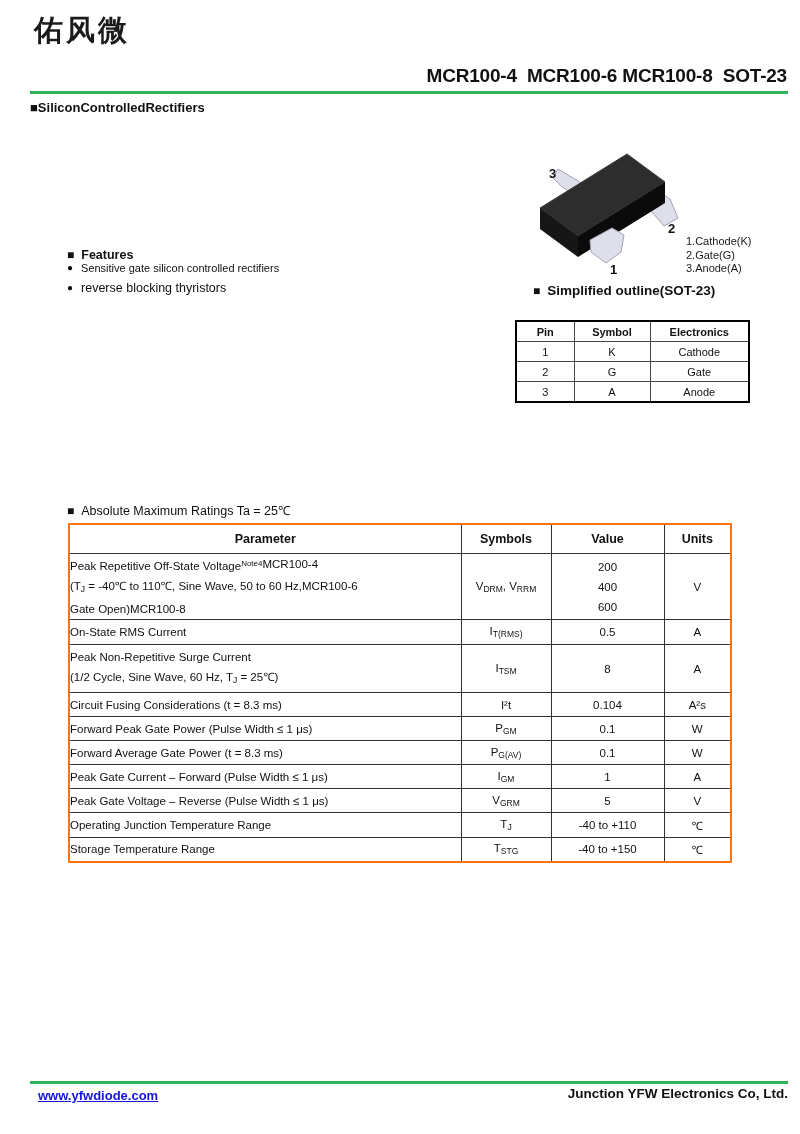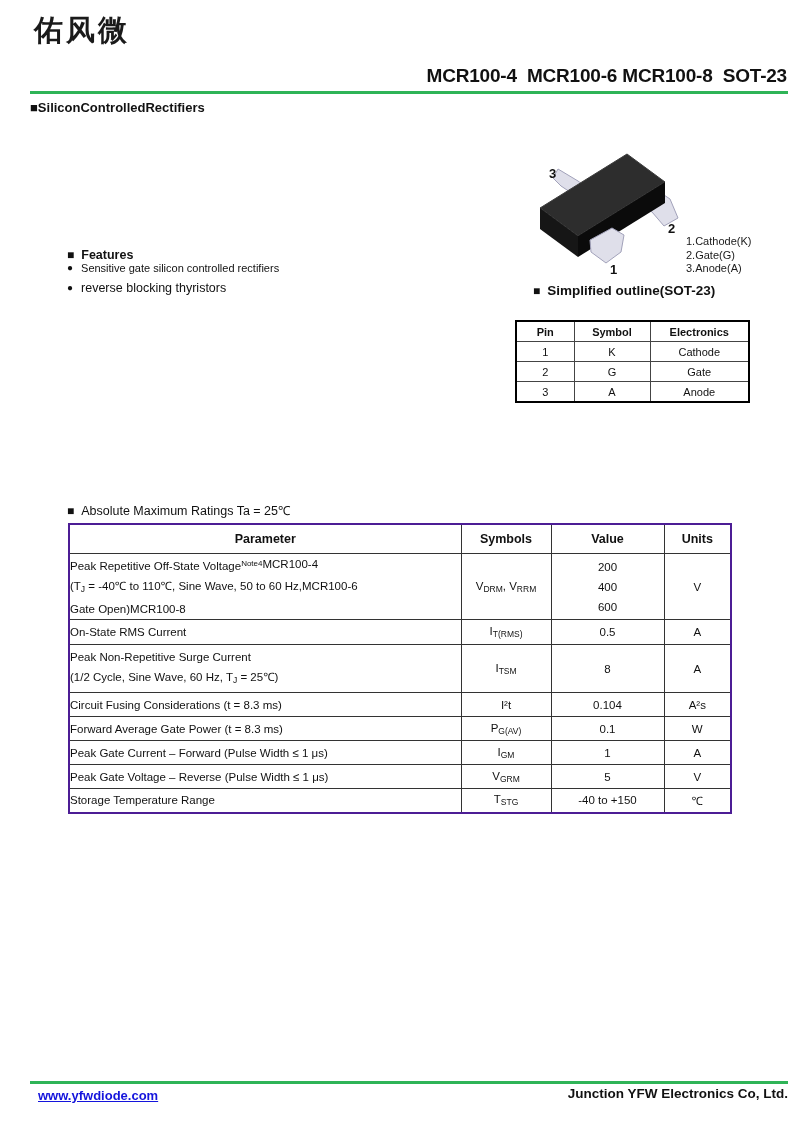--- a/index.html
+++ b/index.html
@@ -40,21 +40,21 @@
     border:1px solid #444; font-size:11px; text-align:center; height:19px; padding:0 4px;
   }
   .pin-table { border:2px solid #000; }
   .pin-table th { font-weight:bold; }
   .pt-c1 { width:58px; } .pt-c2 { width:76px; } .pt-c3 { width:99px; }
 
   
   .ratings-head { position:absolute; left:67px; top:502px; font-size:12.5px; }
   .ratings-head .sq { font-size:12px; margin-right:7px; }
   .main-table { position:absolute; left:68px; top:523px; border-collapse:collapse; table-layout:fixed; width:662px; }
-  .main-table { border:2px solid #4c1d95; }
+  .main-table { border:2px solid #f97316; }
   .main-table th, .main-table td { border:1px solid #333; font-size:11.5px; padding:0; vertical-align:middle; }
   .main-table th { font-size:12.5px; font-weight:bold; height:28px; }
   .col-param { width:392px; } .col-sym { width:90px; } .col-val { width:113px; } .col-unit { width:67px; }
   .cell-param { text-align:left; padding:2px 6px 2px 8px; }
   .cell-c { text-align:center; }
   .pline { display:flex; justify-content:flex-start; line-height:20px; }
   .vline { line-height:20px; }
   sub.sb { font-size:8.5px; vertical-align:-2px; }
   sup.sp { font-size:8px; vertical-align:4px; }
   .h62 { height:62px; } .h48 { height:48px; } .h25 { height:25px; } .h24 { height:24px; }
@@ -198,20 +198,26 @@
       <td class="cell-c">A</td>
     </tr>
 
     <tr class="h24">
       <td class="cell-param">Circuit Fusing Considerations (t = 8.3 ms)</td>
       <td class="cell-c">I²t</td>
       <td class="cell-c">0.104</td>
       <td class="cell-c">A²s</td>
     </tr>
 
+    <tr class="h24">
+      <td class="cell-param">Forward Peak Gate Power (Pulse Width ≤ 1 μs)</td>
+      <td class="cell-c"><span>P</span><sub class="sb">GM</sub></td>
+      <td class="cell-c">0.1</td>
+      <td class="cell-c">W</td>
+    </tr>
 
     <tr class="h24">
       <td class="cell-param">Forward Average Gate Power (t = 8.3 ms)</td>
       <td class="cell-c"><span>P</span><sub class="sb">G(AV)</sub></td>
       <td class="cell-c">0.1</td>
       <td class="cell-c">W</td>
     </tr>
 
     <tr class="h24">
       <td class="cell-param">Peak Gate Current – Forward (Pulse Width ≤ 1 μs)</td>
@@ -220,20 +226,26 @@
       <td class="cell-c">A</td>
     </tr>
 
     <tr class="h24">
       <td class="cell-param">Peak Gate Voltage – Reverse (Pulse Width ≤ 1 μs)</td>
       <td class="cell-c"><span>V</span><sub class="sb">GRM</sub></td>
       <td class="cell-c">5</td>
       <td class="cell-c">V</td>
     </tr>
 
+    <tr class="h25">
+      <td class="cell-param">Operating Junction Temperature Range</td>
+      <td class="cell-c"><span>T</span><sub class="sb">J</sub></td>
+      <td class="cell-c">-40 to +110</td>
+      <td class="cell-c">℃</td>
+    </tr>
 
     <tr class="h24">
       <td class="cell-param">Storage Temperature Range</td>
       <td class="cell-c"><span>T</span><sub class="sb">STG</sub></td>
       <td class="cell-c">-40 to +150</td>
       <td class="cell-c">℃</td>
     </tr>
   </tbody>
     </table>
 

